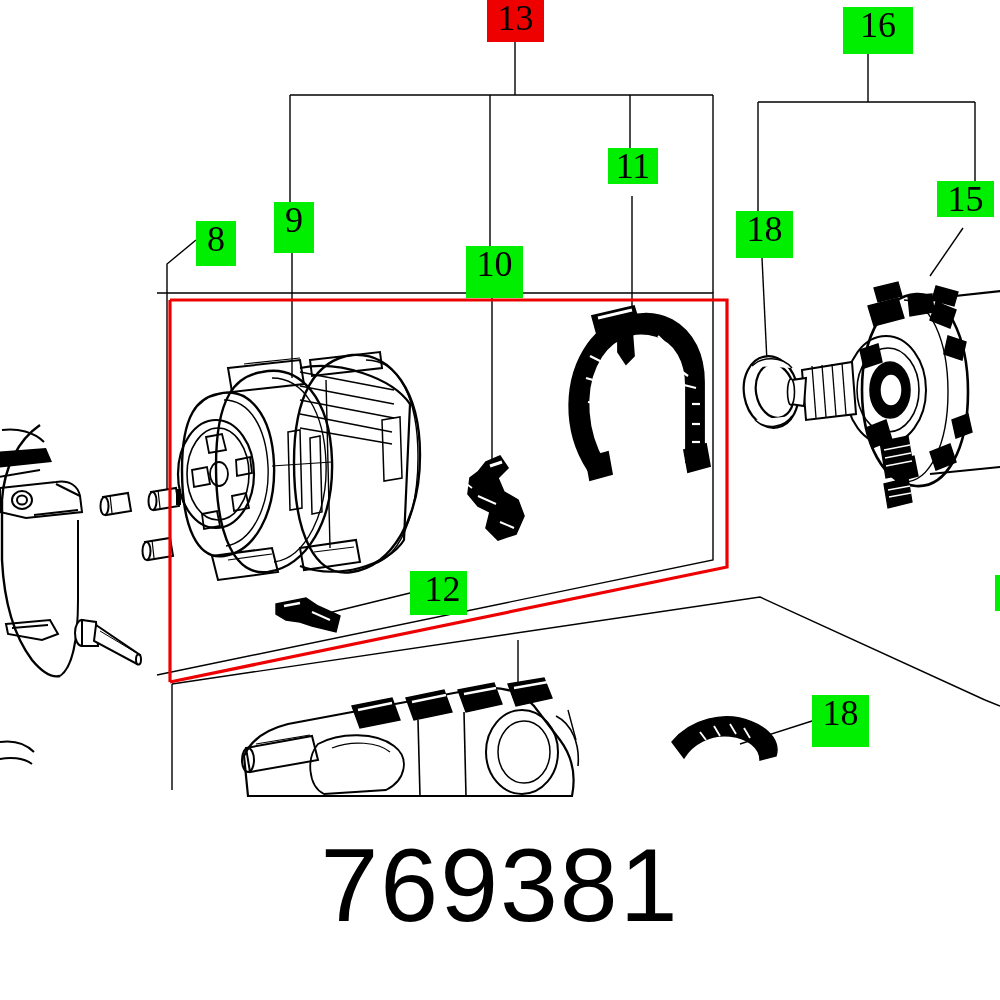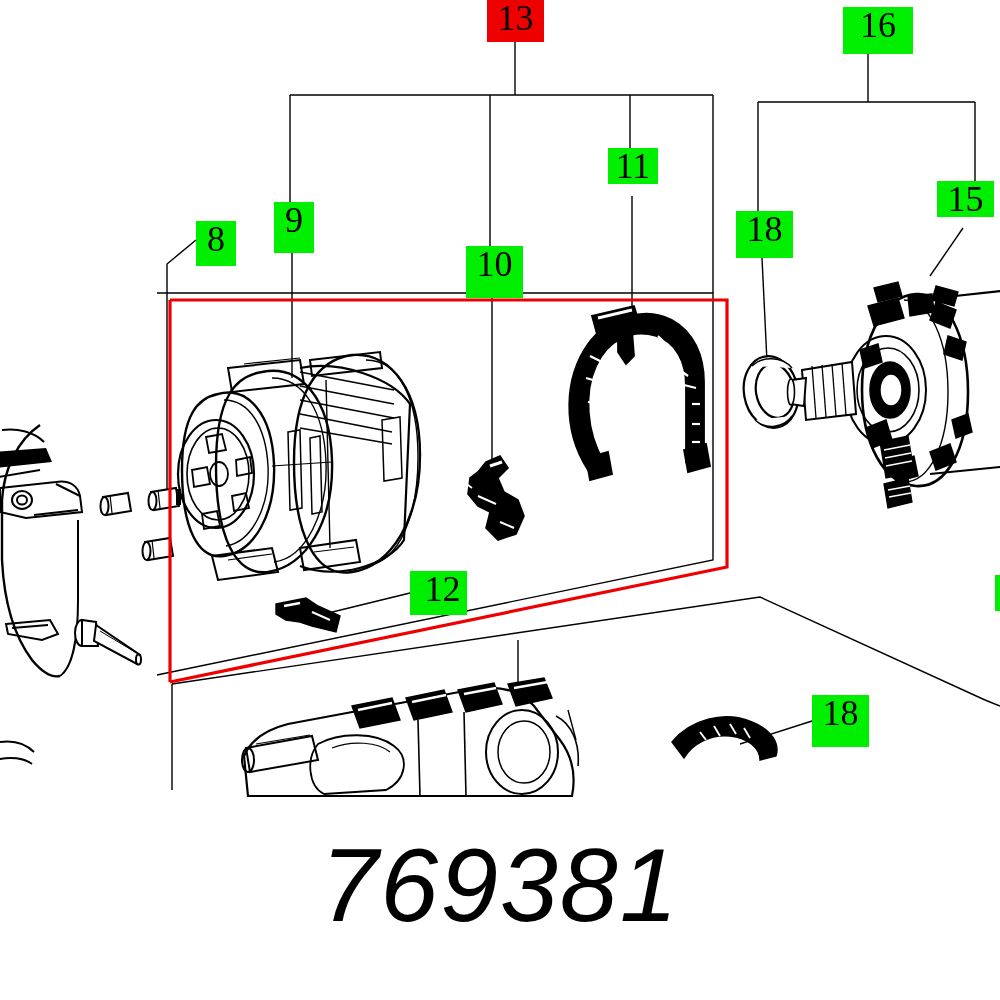--- a/index.html
+++ b/index.html
@@ -50,21 +50,20 @@
     left: 0;
     top: 826px;
     width: 1000px;
     text-align: center;
     font-family: "Liberation Sans", sans-serif;
     font-size: 104px;
     font-weight: 400;
     letter-spacing: 2px;
     color: #000000;
     user-select: none;
-    font-style: italic;
   }
 </style>
 </head>
 <body>
 
 <div id="page">
 
   <svg id="diagram-svg" viewBox="0 0 1000 1000" xmlns="http://www.w3.org/2000/svg">
 
     <g fill="none" stroke="#000000" stroke-width="1.4">

